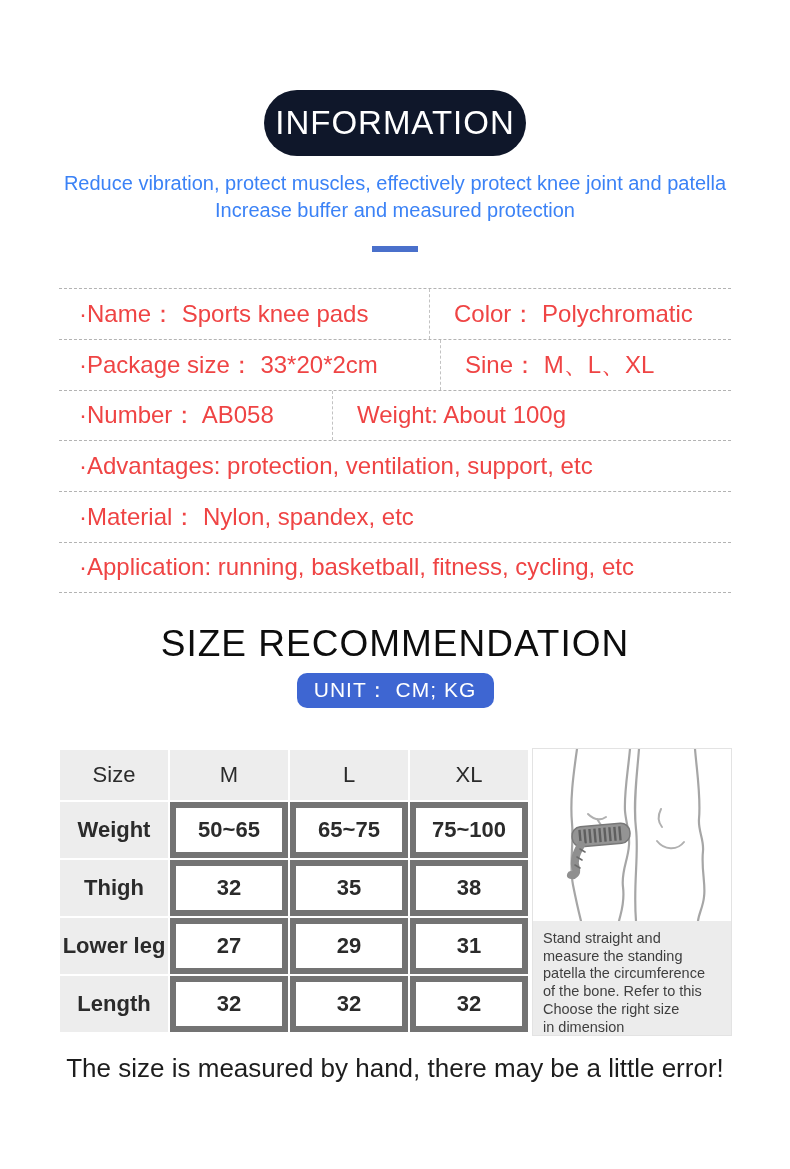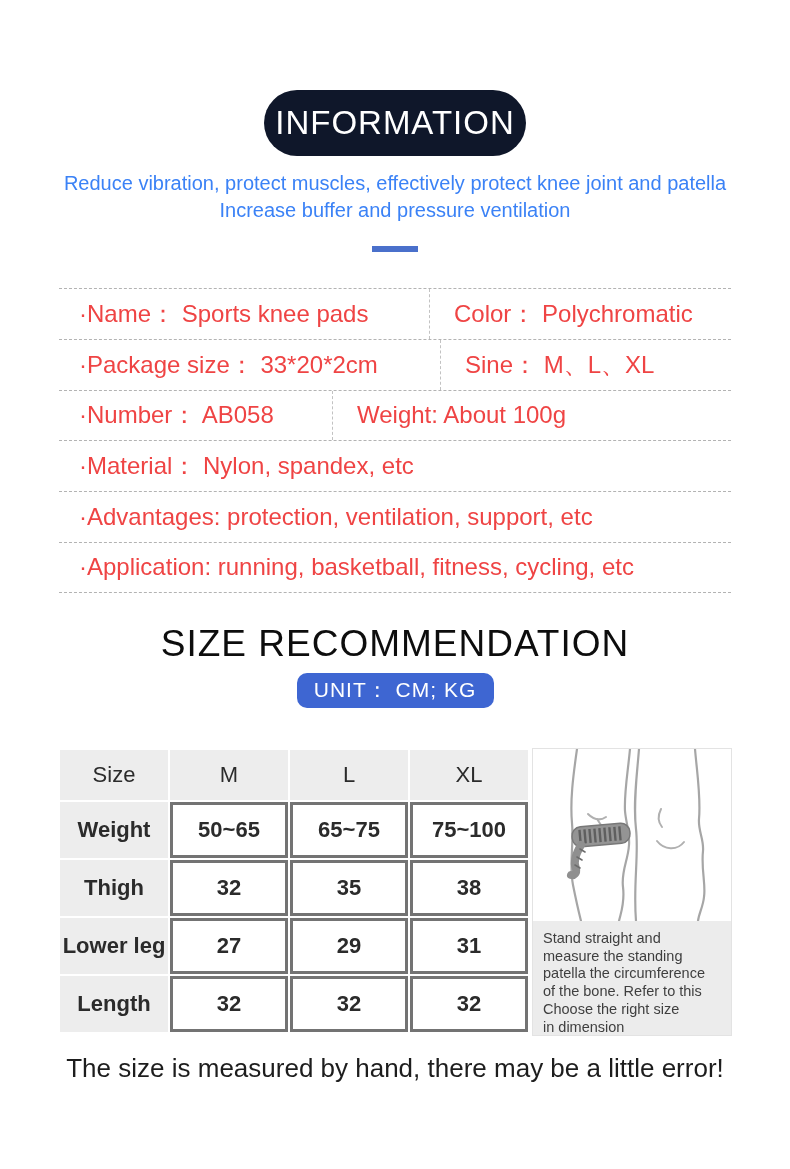--- a/index.html
+++ b/index.html
@@ -57,21 +57,21 @@
   }
 
   
   .size-block { margin-top:40px; display:flex; justify-content:center; align-items:flex-start; }
   table.size-table { border-collapse:separate; border-spacing:2px; }
   .size-table th, .size-table td {
     text-align:center; vertical-align:middle;
     font-size:22px; font-weight:400; color:#2b2b2b;
   }
   .size-table th { background:#ededed; }
-  .size-table td { background:#ffffff; border:3px solid #737373; }
+  .size-table td { background:#ffffff; border:6px solid #737373; }
   .size-table .c0 { width:108px; }
   .size-table .c1, .size-table .c2, .size-table .c3 { width:118px; }
   .size-table tr.hdr th { height:50px; }
   .size-table tr.data th, .size-table tr.data td { height:56px;font-weight:bold; }
 
   .side-panel {
     width:200px; height:288px; margin-left:2px;
     border:1px solid #e3e3e3; background:#ffffff;
     display:flex; flex-direction:column;
   }
@@ -89,43 +89,43 @@
 <body>
 
 <div class="page">
 
   <div class="info-pill">
     <span>INFORMATION</span>
   </div>
 
   <div class="desc">
     <div>Reduce vibration, protect muscles, effectively protect knee joint and patella</div>
-    <div>Increase buffer and pressure ventilation</div>
+    <div>Increase buffer and measured protection</div>
   </div>
 
   <div class="mini-divider"></div>
 
   <div class="info-table">
     <div class="itr r1">
       <div class="itc first">·Name： Sports knee pads</div>
       <div class="itc second">Color： Polychromatic</div>
     </div>
     <div class="itr r2">
       <div class="itc first">·Package size： 33*20*2cm</div>
       <div class="itc second">Sine： M、L、XL</div>
     </div>
     <div class="itr r3">
       <div class="itc first">·Number： AB058</div>
       <div class="itc second">Weight: About 100g</div>
     </div>
     <div class="itr full">
+      <div class="itc first">·Advantages: protection, ventilation, support, etc</div>
+    </div>
+    <div class="itr full">
       <div class="itc first">·Material： Nylon, spandex, etc</div>
-    </div>
-    <div class="itr full">
-      <div class="itc first">·Advantages: protection, ventilation, support, etc</div>
     </div>
     <div class="itr full">
       <div class="itc first">·Application: running, basketball, fitness, cycling, etc</div>
     </div>
   </div>
 
   <div class="size-title">SIZE RECOMMENDATION</div>
 
   <div class="unit-pill">
     <span>UNIT： CM; KG</span>

